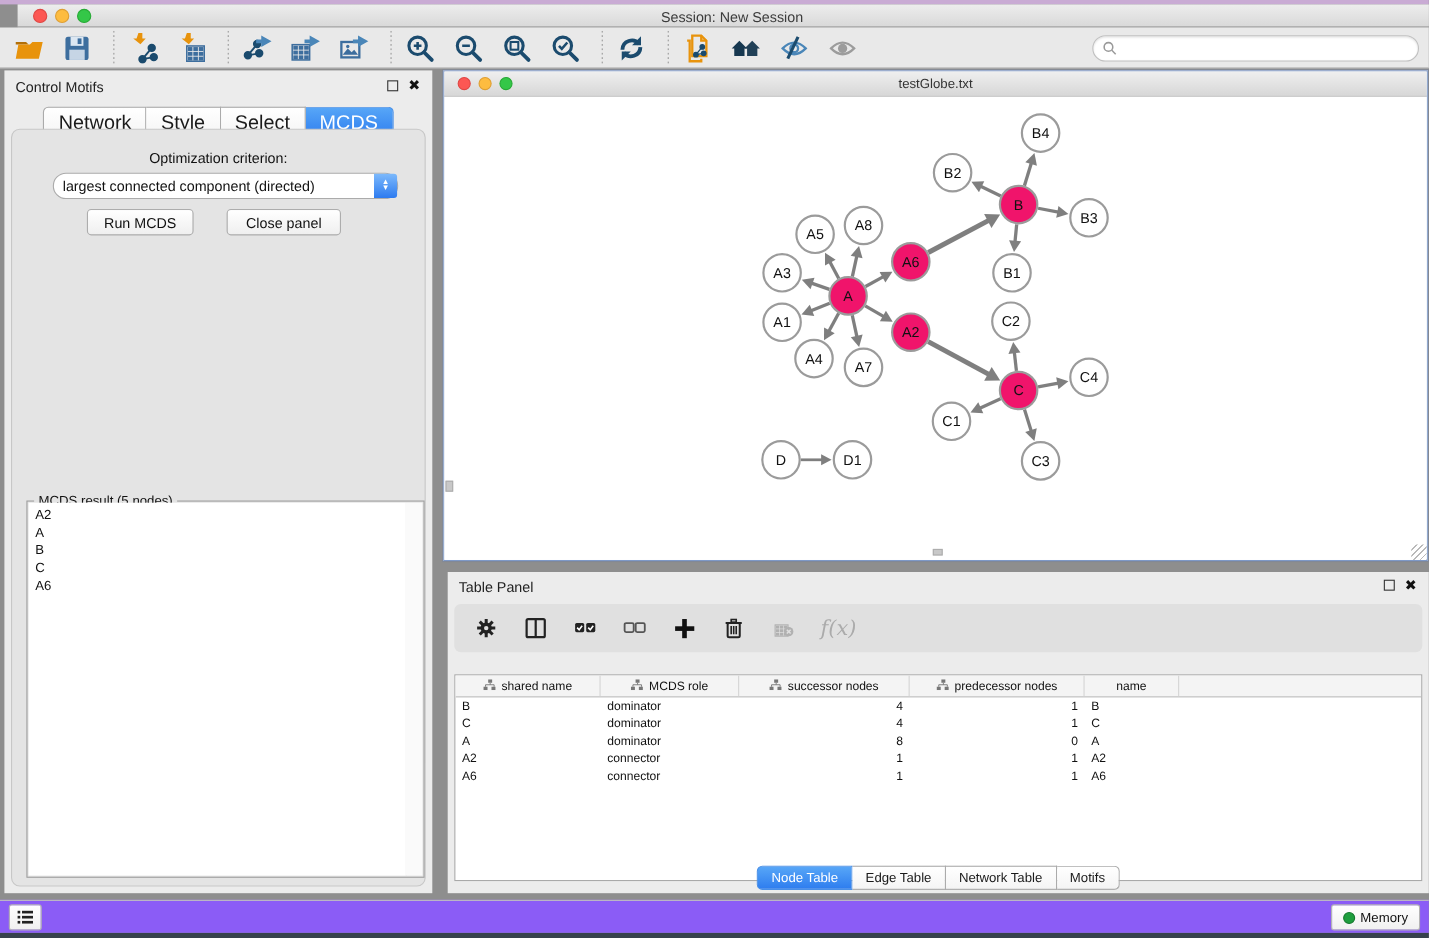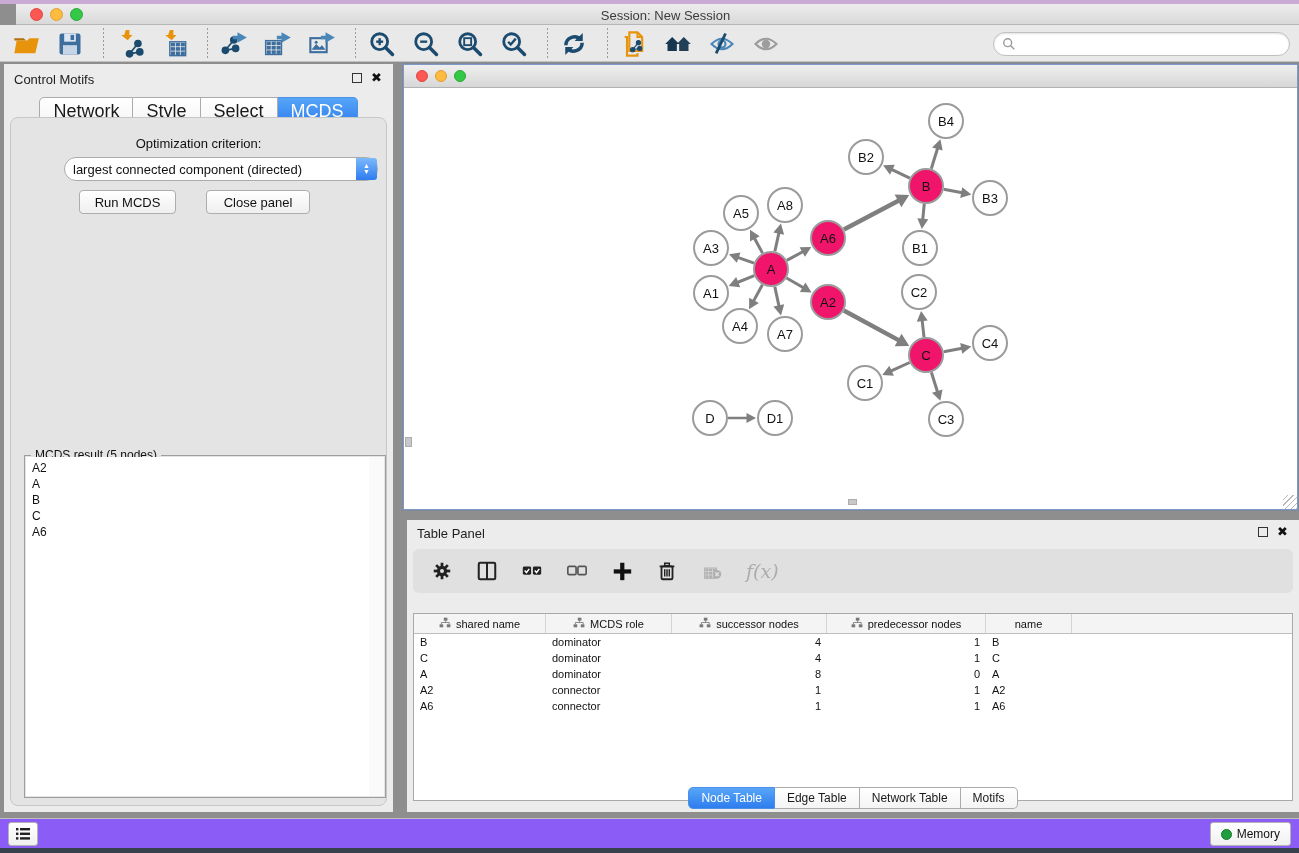--- a/index.html
+++ b/index.html
@@ -37,21 +37,21 @@
   #cp-tabs { top:33px; width:100%; display:flex; justify-content:center; }
   .seg-tab { font-size:18px; padding:3px 13px; background:linear-gradient(#FFF,#F4F4F4);
     border:1px solid #ABABAB; border-left:none; color:#1A1A1A; }
   .seg-tab:first-child { border-left:1px solid #ABABAB; border-radius:5px 0 0 5px; }
   .seg-tab:last-child { border-radius:0 5px 5px 0; }
   .seg-tab.sel { background:linear-gradient(#57A6F7,#2E7DEF); color:#FFF; border-color:#4A90E8; }
   #cp-box { left:6px; top:53px; width:377px; height:689px; background:#E4E4E4;
     border:1px solid #C7C7C7; border-radius:8px; }
   #opt-label { top:18px; width:100%; text-align:center; font-size:13px; color:#111; }
   #criterion { left:37px; top:39px; width:314px; height:24px; background:#FFF;
-    border:1px solid #ABABAB; border-radius:12px; display:flex; align-items:center; font-size:13px;margin-left:16px; }
+    border:1px solid #ABABAB; border-radius:12px; display:flex; align-items:center; font-size:13px; }
   #criterion .val { flex:1; padding-left:8px; color:#111; white-space:nowrap; overflow:hidden; }
   #criterion .stepper { width:21px; height:100%; border-radius:0 3px 3px 0;
     background:linear-gradient(#7CB9FC,#2D7BF0); display:flex; flex-direction:column;
     align-items:center; justify-content:center; color:#FFF; font-size:7px; line-height:6px; }
   .cp-button { top:72px; height:24px; background:linear-gradient(#FFFFFF,#EFEFEF);
     border:1px solid #ADADAD; border-radius:4px; font-size:13px; color:#111;
     display:flex; align-items:center; justify-content:center; }
   #result-group { left:13px; top:337px; width:362px; height:343px; border:1px solid #9E9E9E; }
   #result-legend { left:6px; top:-8px; background:#E4E4E4; padding:0 4px; font-size:12px; color:#111; }
   #result-list { left:1px; top:1px; width:344px; height:339px; background:#FFF;
@@ -329,20 +329,21 @@
       <div class="abs" id="result-scroll"></div>
     </div>
   </div>
 </div>
 
 <div class="abs" id="net-window">
   <div class="abs" id="net-titlebar">
     <div class="abs net-traffic" style="left:12px;background:#FC5753;border:1px solid #DF4744;"></div>
     <div class="abs net-traffic" style="left:31px;background:#FDBC40;border:1px solid #DE9F34;"></div>
     <div class="abs net-traffic" style="left:50px;background:#34C748;border:1px solid #27AA35;"></div>
+    <div class="abs" id="net-title">testGlobe.txt</div>
   </div>
   <div class="abs" id="net-canvas">
     <svg id="graph-svg" width="893" height="421">
         <line x1="350.2874195640653" y1="187.68503217437387" x2="333.27589035205284" y2="194.48964385917887" stroke="#7F7F7F" stroke-width="3"></line>
         <polygon points="324.64105712681993,197.94357714927202 332.1617183229905,189.01163138295584 336.24701576288567,199.22487498269368" fill="#7F7F7F"></polygon>
         <line x1="350.0105495854117" y1="175.05369235489408" x2="333.7111914851583" y2="169.3489170198054" stroke="#7F7F7F" stroke-width="3"></line>
         <polygon points="324.93330877095434,166.276658069834 336.4719771775289,164.48804648452042 332.8381225055197,174.8704884045466" fill="#7F7F7F"></polygon>
         <line x1="358.4001049556203" y1="196.81271024289174" x2="349.52094609755255" y2="213.13890556256464" stroke="#7F7F7F" stroke-width="3"></line>
         <polygon points="345.0776669912897,221.3088058547254 345.1670565813567,209.63267595217687 354.83037950756835,214.88816736818669" fill="#7F7F7F"></polygon>
         <line x1="358.50001457472246" y1="165.1333605394819" x2="350.36386597418635" y2="149.94588315181454" stroke="#7F7F7F" stroke-width="3"></line>

